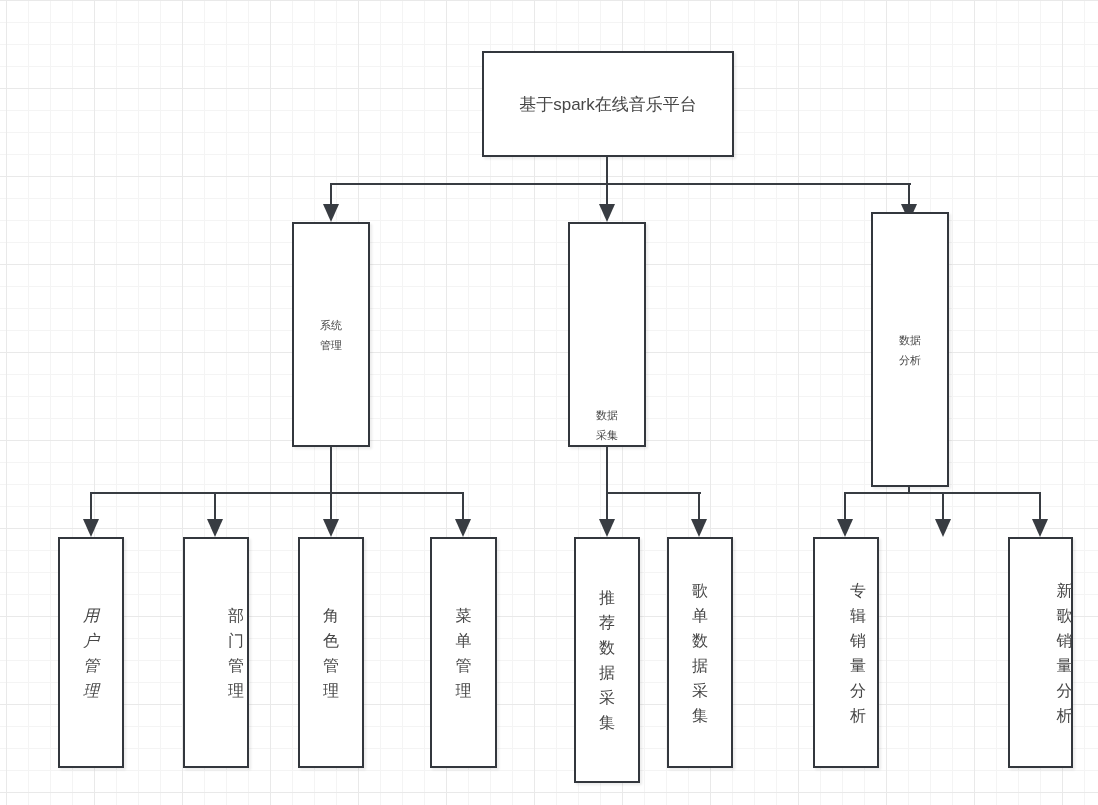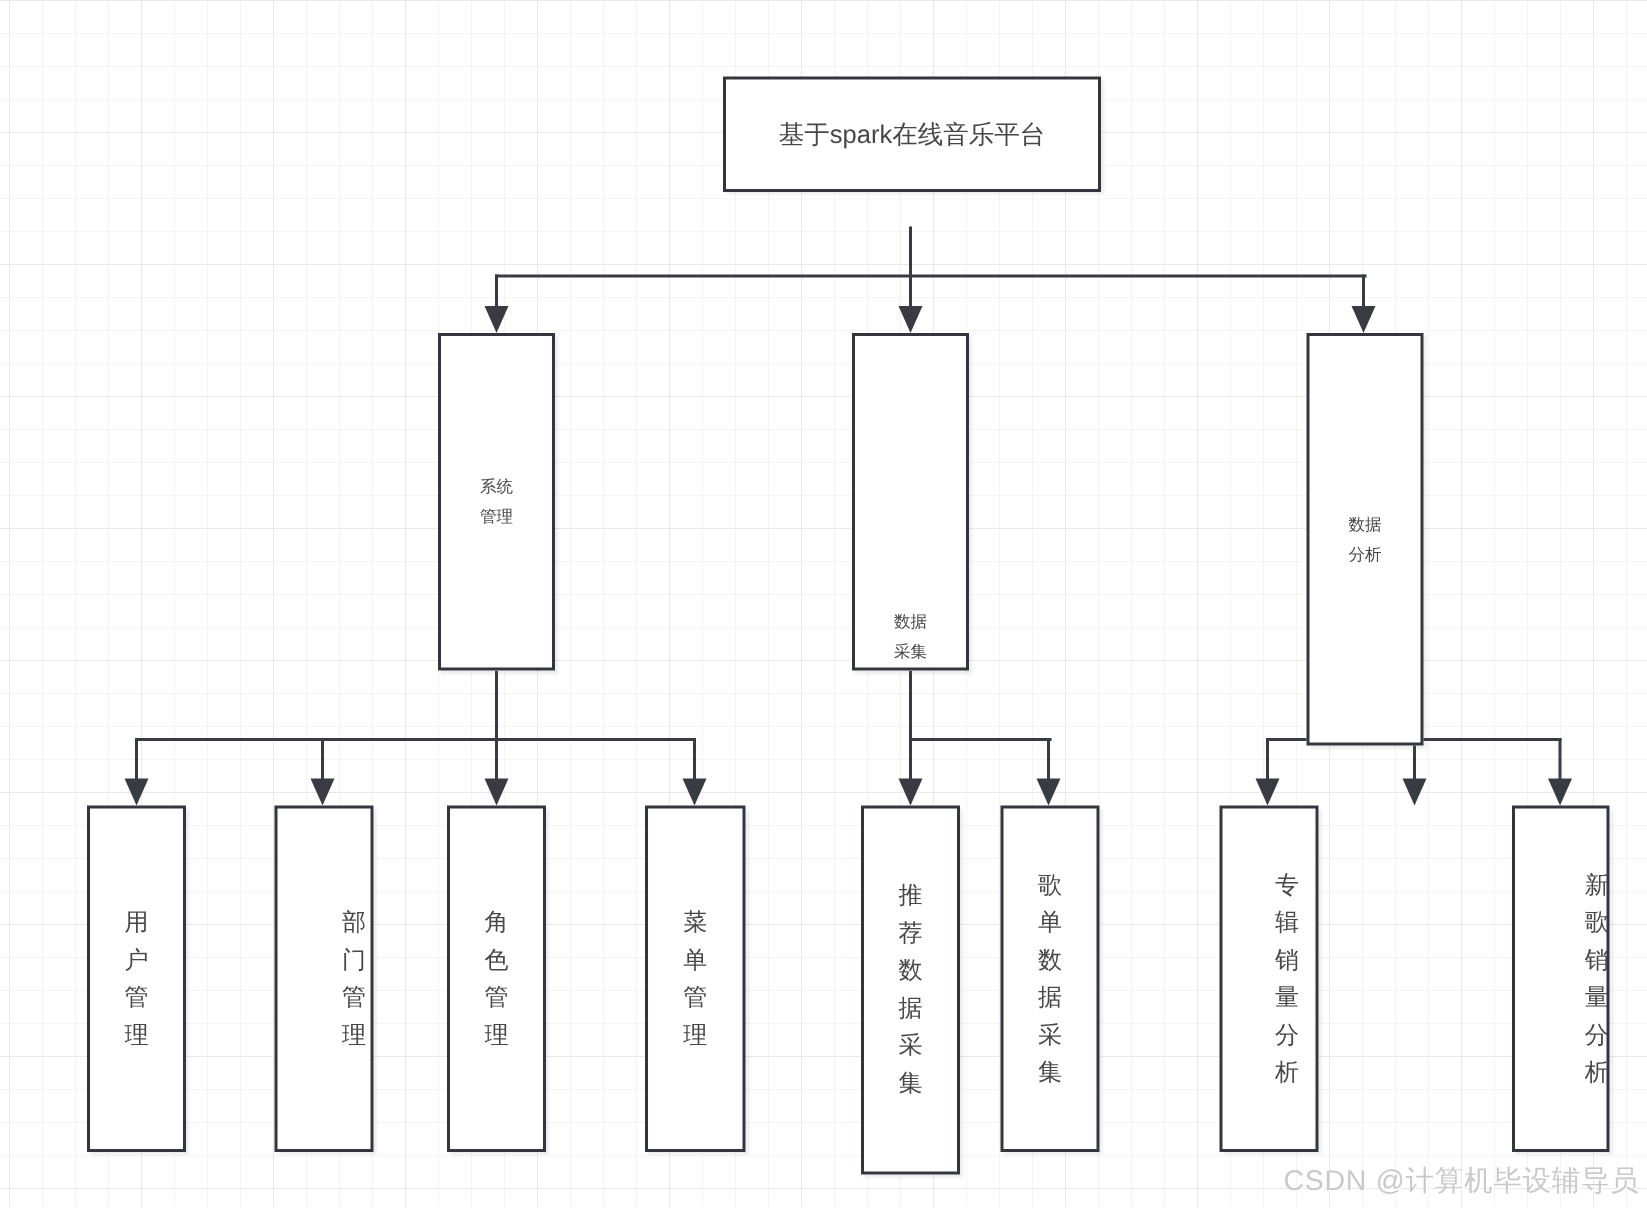--- a/index.html
+++ b/index.html
@@ -112,35 +112,35 @@
 
   <div class="line" style="left:908px; top:447px; width:2px; height:47px;"></div>
   <div class="line" style="left:844px; top:492px; width:197px; height:2px;"></div>
   <div class="line" style="left:844px; top:492px; width:2px; height:29px;"></div>
   <div class="line" style="left:942px; top:492px; width:2px; height:29px;"></div>
   <div class="line" style="left:1039px; top:492px; width:2px; height:29px;"></div>
   <div class="arrow" style="left:837px; top:519px;"></div>
   <div class="arrow" style="left:935px; top:519px;"></div>
   <div class="arrow" style="left:1032px; top:519px;"></div>
 
-  <div class="box" style="left:482px; top:51px; width:252px; height:77px;">
+  <div class="box" style="left:482px; top:51px; width:252px; height:106px;">
     <span class="root-label">基于spark在线音乐平台</span>
   </div>
 
   <div class="box" style="left:292px; top:222px; width:78px; height:225px;">
     <span class="h2-label">系统管理</span>
   </div>
   <div class="box" style="left:568px; top:222px; width:78px; height:225px;align-items:flex-end;">
     <span class="h2-label">数据采集</span>
   </div>
-  <div class="box" style="left:871px; top:222px; width:78px; height:275px;">
+  <div class="box" style="left:871px; top:212px; width:78px; height:275px;">
     <span class="h2-label">数据分析</span>
   </div>
 
-  <div class="box" style="left:58px; top:537px; width:66px; height:231px;">
+  <div class="box" style="left:58px; top:537px; width:66px; height:231px;font-style:italic;">
     <span class="v-label">用户管理</span>
   </div>
   <div class="box" style="left:183px; top:537px; width:66px; height:231px;padding-left:40px;">
     <span class="v-label">部门管理</span>
   </div>
   <div class="box" style="left:298px; top:537px; width:66px; height:231px;">
     <span class="v-label">角色管理</span>
   </div>
   <div class="box" style="left:430px; top:537px; width:67px; height:231px;">
     <span class="v-label">菜单管理</span>
@@ -153,15 +153,14 @@
     <span class="v-label">歌单数据采集</span>
   </div>
 
   <div class="box" style="left:813px; top:537px; width:66px; height:231px;padding-left:24px;">
     <span class="v-label">专辑销量分析</span>
   </div>
   <div class="box" style="left:1008px; top:537px; width:65px; height:231px;padding-left:48px;">
     <span class="v-label">新歌销量分析</span>
   </div>
 
-  <div class="watermark">CSDN @计算机毕设辅导员</div>
 
 </div>
 
 </body></html>

